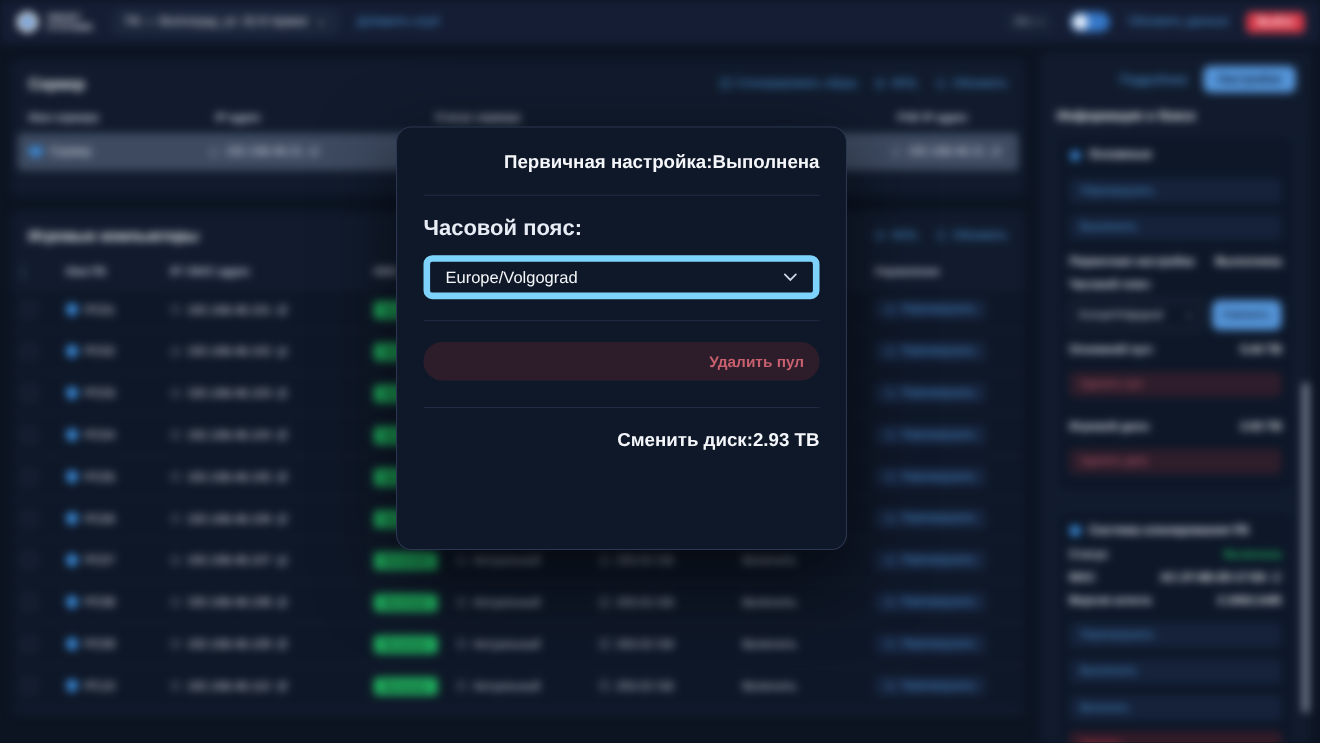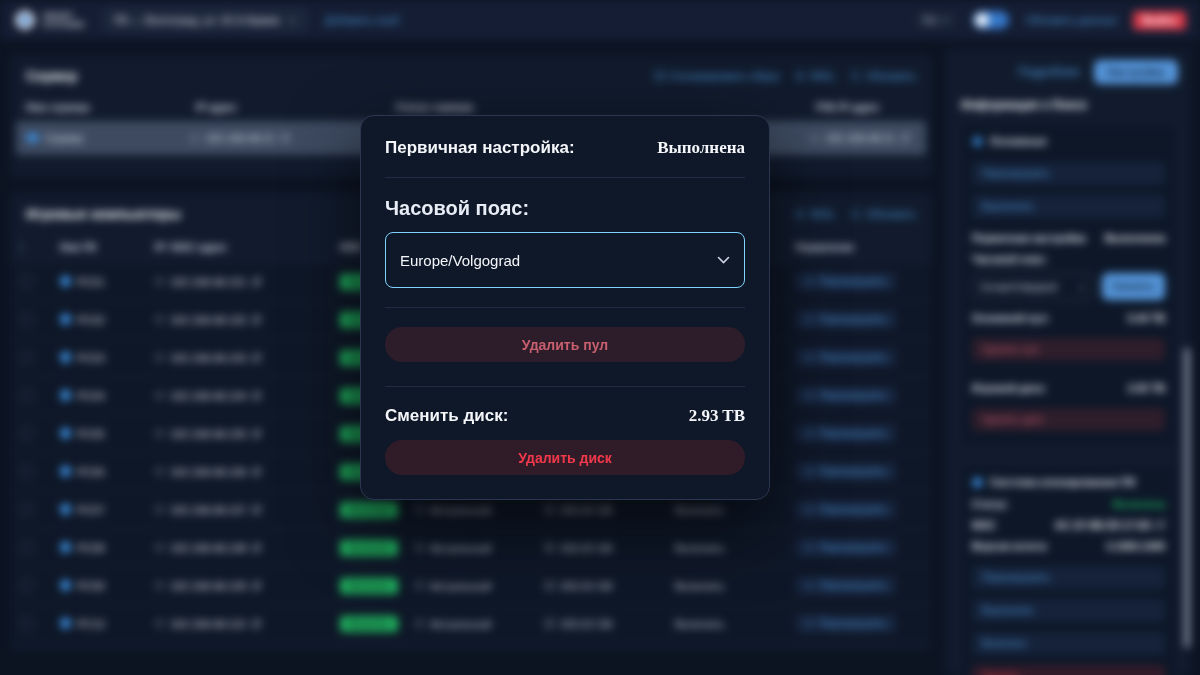--- a/index.html
+++ b/index.html
@@ -74,31 +74,31 @@
     border:1px solid #3a4456; border-radius:6px; height:27px; padding:0 8px; font-size:9.5px; color:#e8edf5; cursor:pointer; }
   .sb-change { background:#5596db; color:#0f1e33; font-weight:bold; font-size:10px; border:none;
     border-radius:6px; padding:0 10px; cursor:pointer; }
   .green-text { color:#1fae5e; font-weight:bold; }
   .scrollbar { position:absolute; right:2px; top:300px; width:6px; height:300px; border-radius:3px; background:#7a8494; }
 
   
   .modal { position:absolute; left:360px; top:115px; width:410px; height:385px; background:#0f1828;
     border:1px solid #2b3650; border-radius:14px; box-shadow:0 24px 70px rgba(0,0,0,.6); z-index:10;
     padding:22px 24px 0; }
-  .m-row { display:flex; justify-content:space-between; align-items:center; }
+  .m-row { display:flex; justify-content:flex-end; align-items:center; }
   .m-label { font-size:17px; font-weight:bold; color:#f4f6fa; }
-  .m-value { font-size:17px; font-weight:bold; color:#f4f6fa;font-family:Liberation Serif, serif; }
+  .m-value { font-size:17px; font-weight:bold; color:#f4f6fa; }
   .m-divider { border:none; border-top:1px solid #212c44; margin:19px 0; }
   .m-tz-label { font-size:20px; font-weight:bold; margin-bottom:12px; }
   .m-select-row { display:flex; gap:14px; align-items:center; }
-  .m-select { flex:1; display:flex; justify-content:space-between; align-items:center; height:56px;
-    border:1px solid #7dd3fc; border-radius:8px; padding:0 14px; font-size:15px; color:#f4f6fa; cursor:pointer; }
+  .m-select { flex:1; display:flex; justify-content:space-between; align-items:center; height:40px;
+    border:6px solid #7dd3fc; border-radius:8px; padding:0 14px; font-size:15px; color:#f4f6fa; cursor:pointer; }
   .m-change { background:#5596db; color:#10203a; font-size:15px; font-weight:bold; border:none;
     border-radius:8px; height:44px; padding:0 18px; cursor:pointer; }
-  .m-red-btn { display:block; width:100%; text-align:center; background:#2d1d2b; border:none; border-radius:17px;
+  .m-red-btn { display:block; width:100%; text-align:right; background:#2d1d2b; border:none; border-radius:17px;
     height:35px; padding:0 14px; font-size:14px; font-weight:bold; color:#c75f6e; cursor:pointer; margin-top:14px; }
   .m-red-btn.bright { color:#f2394b; background:#301b28; }
   svg { display:block; }
 </style>
 </head>
 <body>
 
 <div class="stage">
 
   <div class="bg">
@@ -861,15 +861,14 @@
           </svg>
       </div>
     </div>
     <hr class="m-divider">
     <button class="m-red-btn">Удалить пул</button>
     <hr class="m-divider" style="margin-top:24px;">
     <div class="m-row">
       <span class="m-label">Сменить диск:</span>
       <span class="m-value">2.93 TB</span>
     </div>
-    <button class="m-red-btn bright">Удалить диск</button>
   </div>
 </div>
 
 </body></html>

